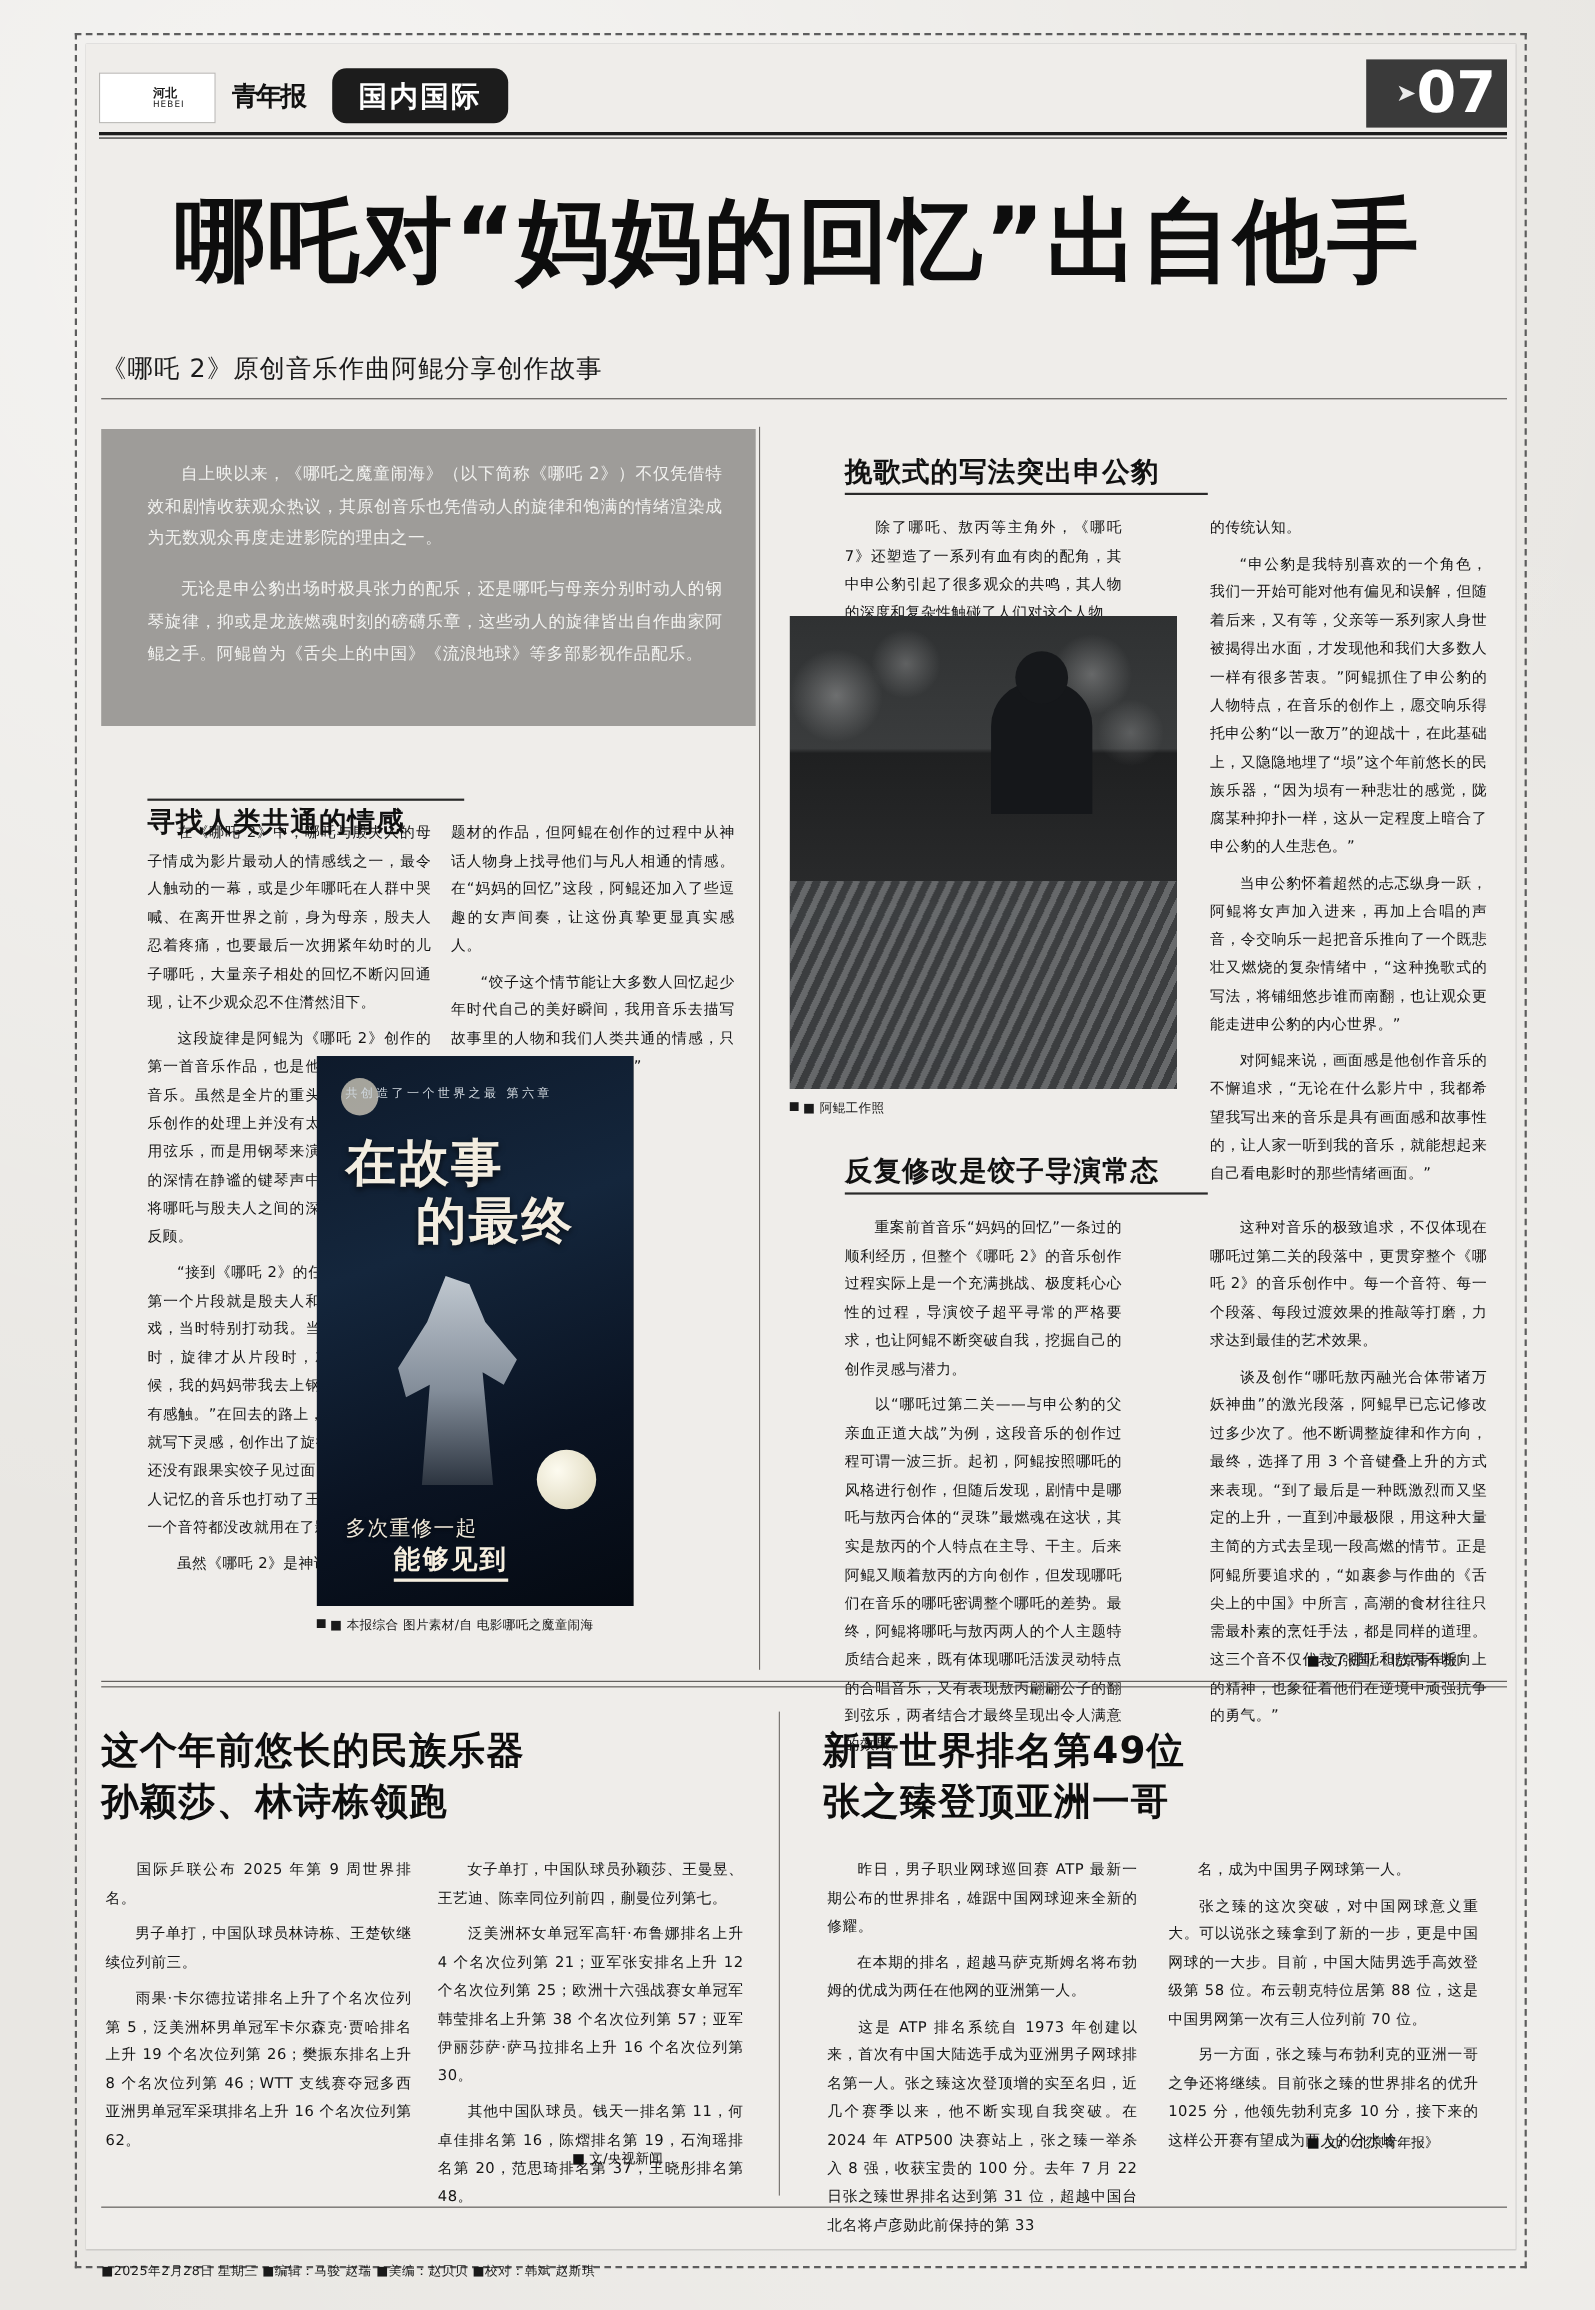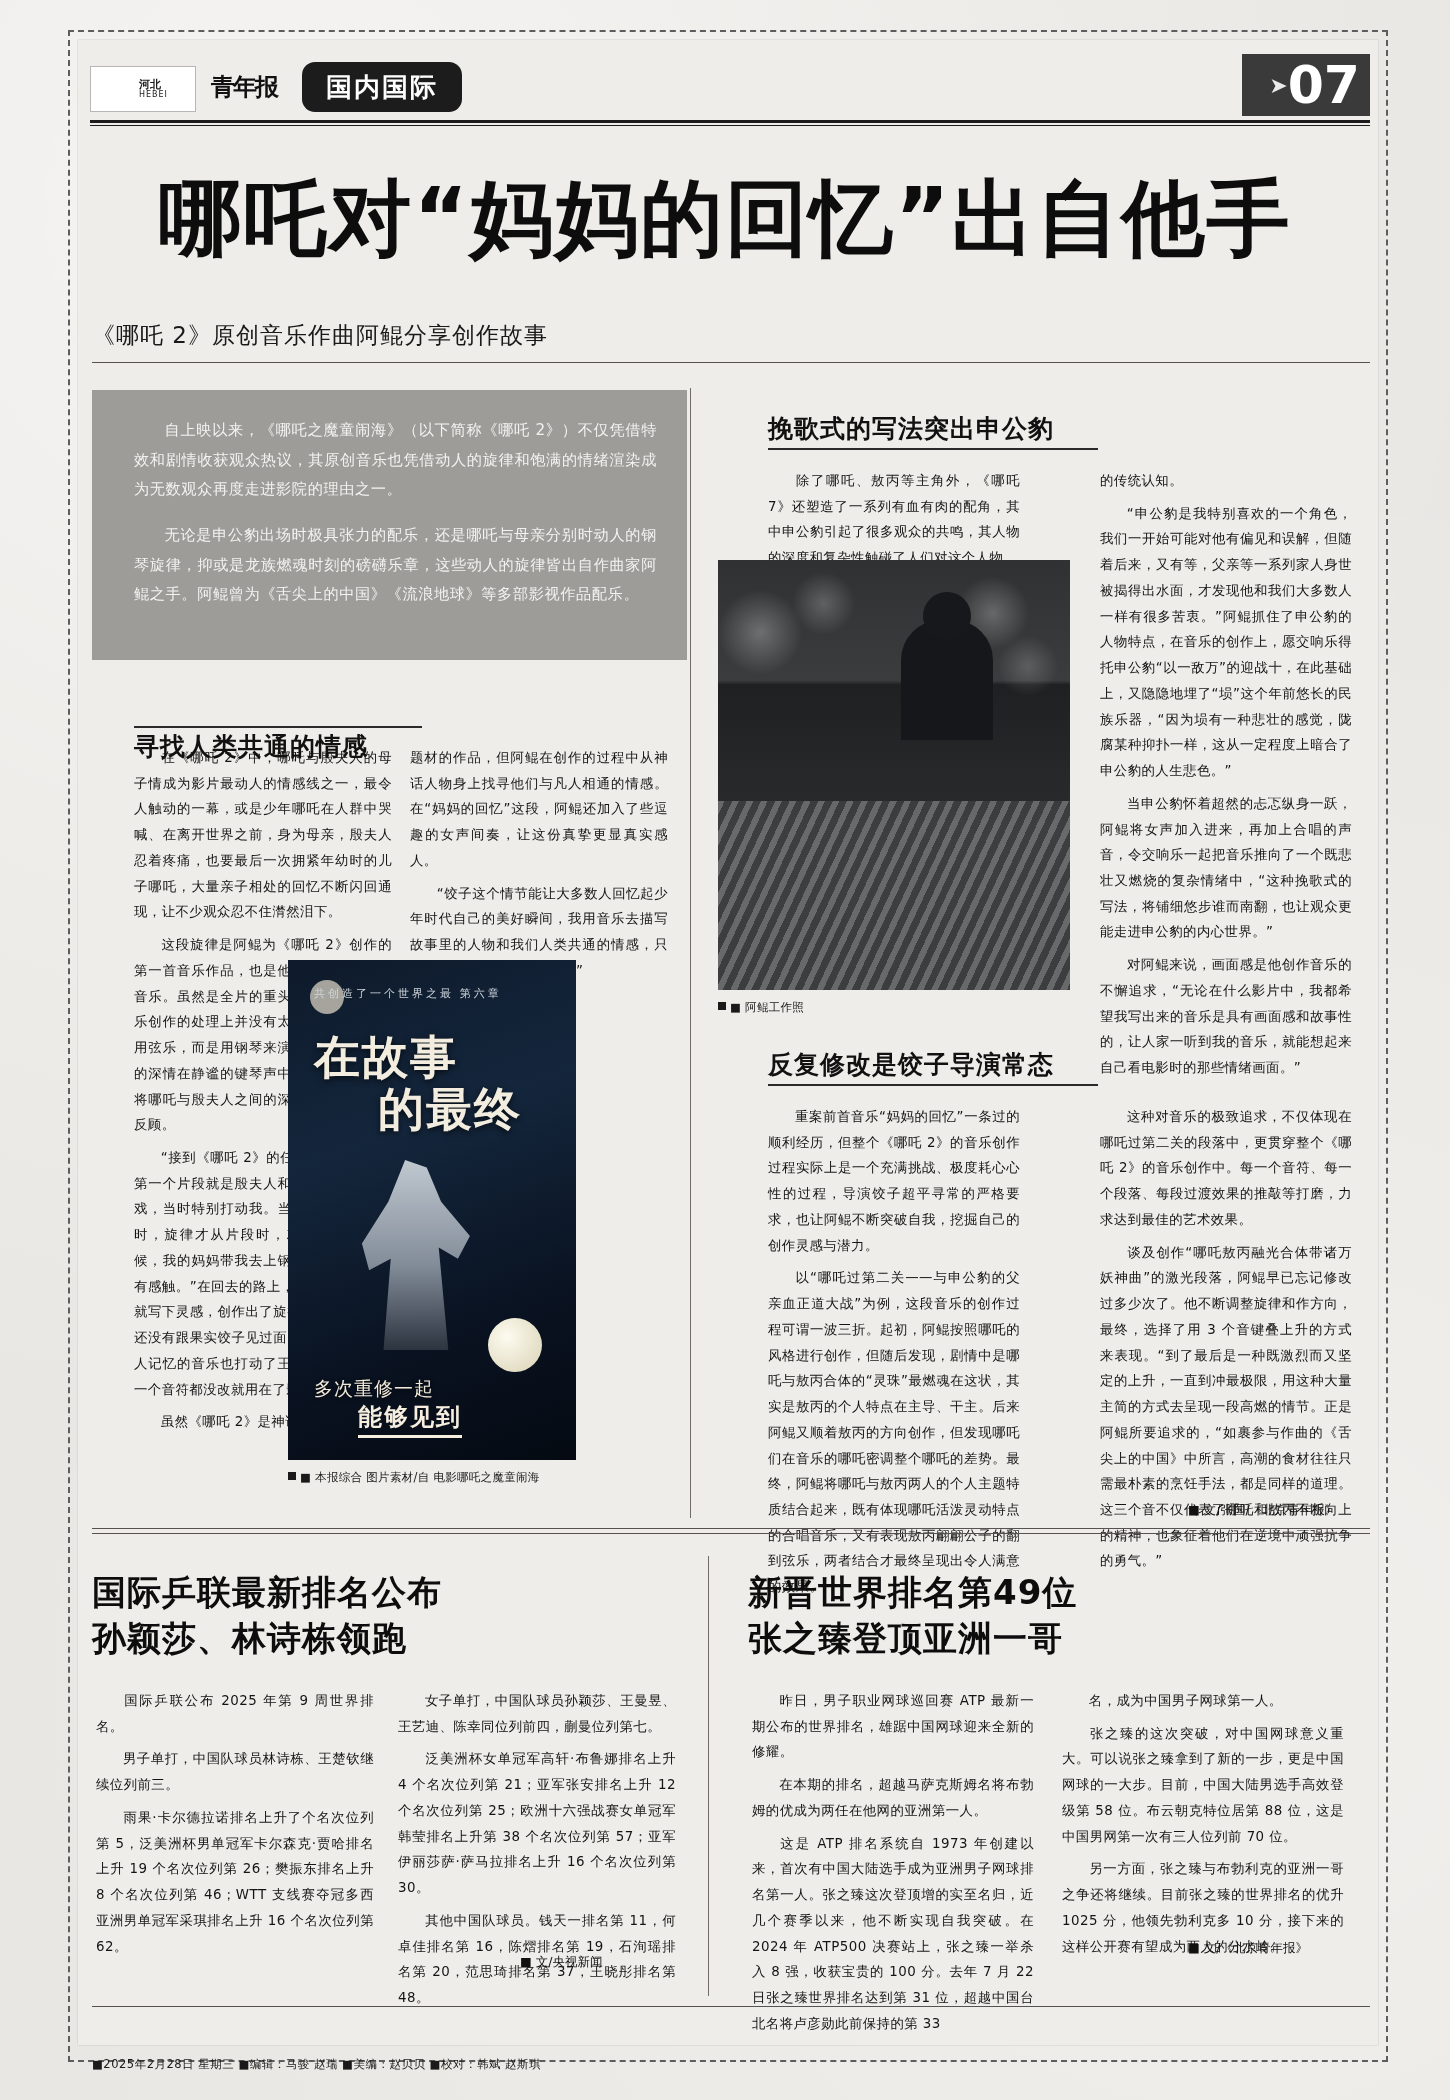--- a/index.html
+++ b/index.html
@@ -152,21 +152,21 @@
   .poster .ptitle .l2{display:block;margin-left:64px;}
   .poster .ptag{
     position:absolute;left:26px;bottom:58px;font-size:19px;color:#f0e9da;letter-spacing:1px;
     text-shadow:0 1px 4px rgba(0,0,0,.8);
   }
   .poster .ptag2{
     position:absolute;left:70px;bottom:22px;font-size:24px;color:#f6efe0;font-weight:bold;letter-spacing:2px;
     border-bottom:3px solid #f6efe0;padding-bottom:2px;
   }
   .poster .ptop{
-    position:absolute;left:26px;top:26px;right:20px;font-size:11px;color:#cfd6dd;letter-spacing:3px;font-family:Liberation Serif, serif;
+    position:absolute;left:26px;top:26px;right:20px;font-size:11px;color:#cfd6dd;letter-spacing:3px;
   }
   .poster .badge{
     position:absolute;left:22px;top:20px;width:34px;height:34px;border-radius:50%;
     background:#d8d2c2;opacity:.75;
   }
 
   
   .bigttl{
     position:absolute;font-size:34px;font-weight:bold;color:#0d0d0d;letter-spacing:1px;line-height:1.35;
   }
@@ -285,21 +285,21 @@
     <p><span class="ind"></span><span>这种对音乐的极致追求，不仅体现在哪吒过第二关的段落中，更贯穿整个《哪吒 2》的音乐创作中。每一个音符、每一个段落、每段过渡效果的推敲等打磨，力求达到最佳的艺术效果。</span></p>
     <p><span class="ind"></span><span>谈及创作“哪吒敖丙融光合体带诸万妖神曲”的激光段落，阿鲲早已忘记修改过多少次了。他不断调整旋律和作方向，最终，选择了用 3 个音键叠上升的方式来表现。“到了最后是一种既激烈而又坚定的上升，一直到冲最极限，用这种大量主简的方式去呈现一段高燃的情节。正是阿鲲所要追求的，“如裹参与作曲的《舌尖上的中国》中所言，高潮的食材往往只需最朴素的烹饪手法，都是同样的道理。这三个音不仅代表了哪吒和敖丙不断向上的精神，也象征着他们在逆境中顽强抗争的勇气。”</span></p>
   </div>
 
   <div class="byline" style="left:1188px;top:1488px;margin-top:14px;">■ 文/张国/《北京青年报》</div>
 
   <div class="hrule" style="left:92px;top:1528px;width:1278px;"></div>
   <div class="hrule" style="left:92px;top:1533px;width:1278px;"></div>
 
   <div class="bigttl" style="left:92px;top:1570px;width:600px;">
-    <div>国际乒联最新排名公布</div>
+    <div>这个年前悠长的民族乐器</div>
     <div>孙颖莎、林诗栋领跑</div>
   </div>
 
   <div class="col" style="left:96px;top:1688px;width:278px;">
     <p><span class="ind"></span><span>国际乒联公布 2025 年第 9 周世界排名。</span></p>
     <p><span class="ind"></span><span>男子单打，中国队球员林诗栋、王楚钦继续位列前三。</span></p>
     <p><span class="ind"></span><span>雨果·卡尔德拉诺排名上升了个名次位列第 5，泛美洲杯男单冠军卡尔森克·贾哈排名上升 19 个名次位列第 26；樊振东排名上升 8 个名次位列第 46；WTT 支线赛夺冠多西亚洲男单冠军采琪排名上升 16 个名次位列第 62。</span></p>
   </div>
 
   <div class="col" style="left:398px;top:1688px;width:278px;">

